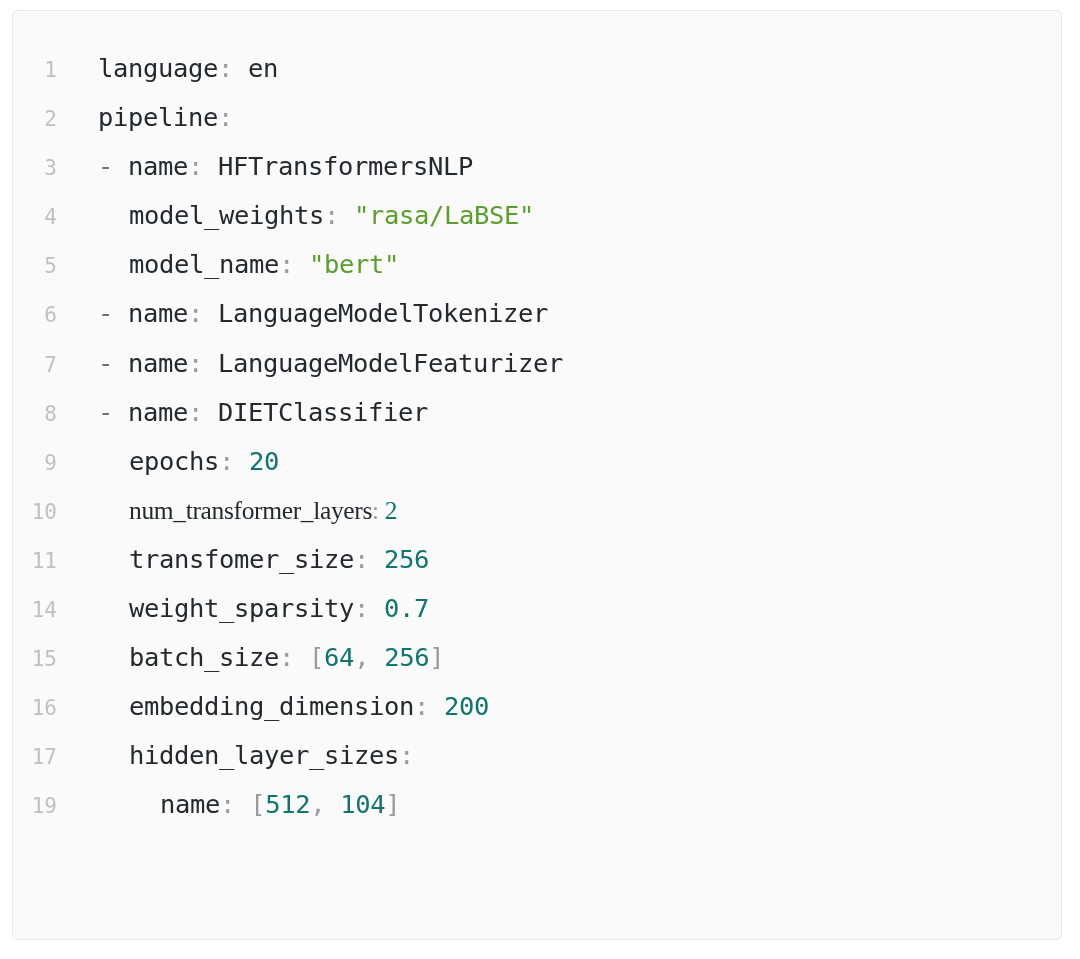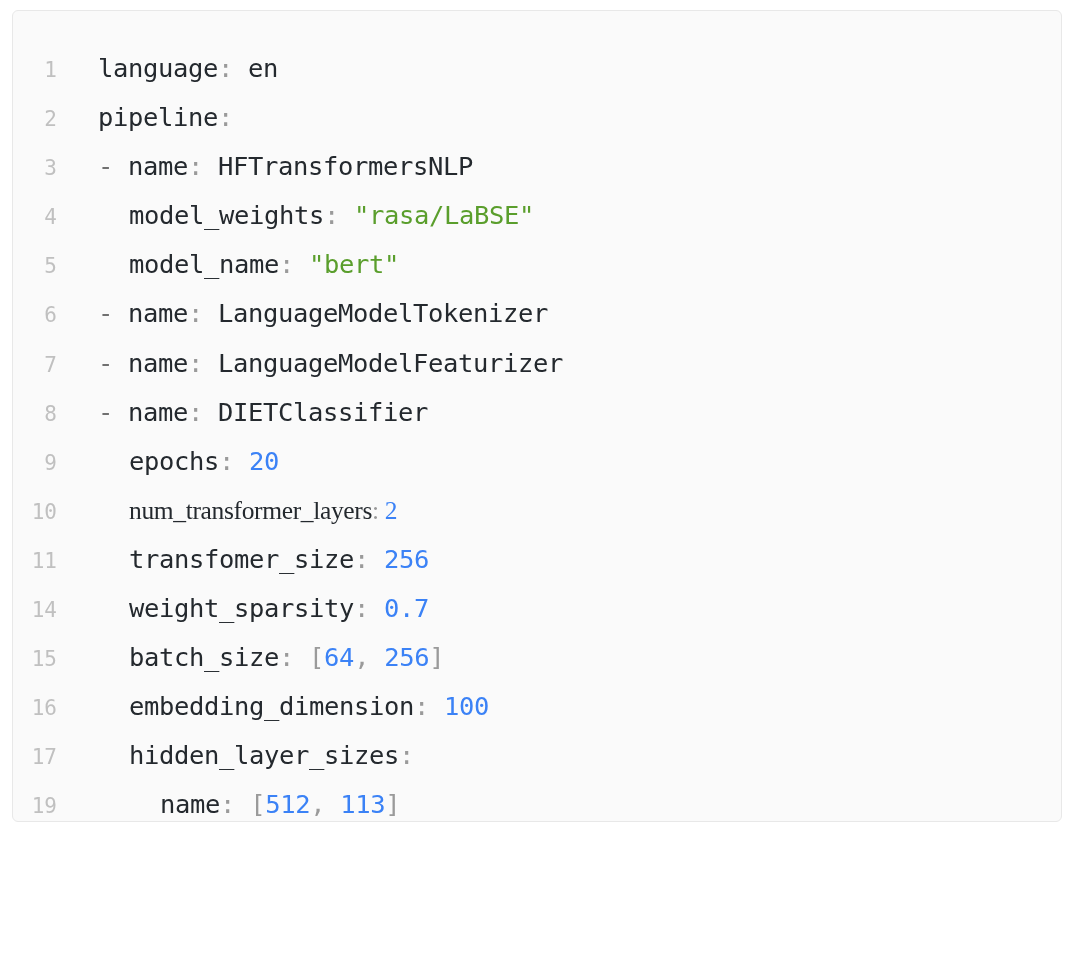--- a/index.html
+++ b/index.html
@@ -12,21 +12,21 @@
   }
   body {
     font-family: "DejaVu Sans Mono", "Liberation Mono", monospace;
   }
 
   .code-block {
     position: absolute;
     left: 12px;
     top: 10px;
     width: 1050px;
-    height: 812px;
+    height: 930px;
     box-sizing: border-box;
     background: #fafafa;
     border: 1px solid #e8e8e8;
     border-radius: 6px;
     overflow: hidden;
   }
 
   .code-lines {
     position: absolute;
     left: 0;
@@ -60,21 +60,21 @@
     margin-left: 41px;
     vertical-align: baseline;
     color: #24292e;
   }
 
   .tok-key      { color: #24292e; }
   .tok-plain    { color: #24292e; }
   .tok-punct    { color: #9a9a9a; }
   .tok-dash     { color: #707070; }
   .tok-string   { color: #5a9e2c; }
-  .tok-number   { color: #3b82f6; }
+  .tok-number   { color: #0f766e; }
   .tok-bool     { color: #b0256b; }
   .tok-bracket  { color: #9a9a9a; }
 </style>
 </head>
 <body>
 
 <div class="code-block">
   <div class="code-lines" id="code-lines">
       <div class="code-line"><span class="ln">1</span><span class="code-text" style="padding-left: 0px;"><span class="tok-key">language</span><span class="tok-punct">:</span><span class="tok-plain"> en</span></span></div>
       <div class="code-line"><span class="ln">2</span><span class="code-text" style="padding-left: 0px;"><span class="tok-key">pipeline</span><span class="tok-punct">:</span></span></div>
@@ -82,17 +82,17 @@
       <div class="code-line"><span class="ln">4</span><span class="code-text" style="padding-left: 31.04px;"><span class="tok-key">model_weights</span><span class="tok-punct">:</span><span class="tok-plain"> </span><span class="tok-string">"rasa/LaBSE"</span></span></div>
       <div class="code-line"><span class="ln">5</span><span class="code-text" style="padding-left: 31.04px;"><span class="tok-key">model_name</span><span class="tok-punct">:</span><span class="tok-plain"> </span><span class="tok-string">"bert"</span></span></div>
       <div class="code-line"><span class="ln">6</span><span class="code-text" style="padding-left: 0px;"><span class="tok-dash">-</span><span class="tok-key"> name</span><span class="tok-punct">:</span><span class="tok-plain"> LanguageModelTokenizer</span></span></div>
       <div class="code-line"><span class="ln">7</span><span class="code-text" style="padding-left: 0px;"><span class="tok-dash">-</span><span class="tok-key"> name</span><span class="tok-punct">:</span><span class="tok-plain"> LanguageModelFeaturizer</span></span></div>
       <div class="code-line"><span class="ln">8</span><span class="code-text" style="padding-left: 0px;"><span class="tok-dash">-</span><span class="tok-key"> name</span><span class="tok-punct">:</span><span class="tok-plain"> DIETClassifier</span></span></div>
       <div class="code-line"><span class="ln">9</span><span class="code-text" style="padding-left: 31.04px;"><span class="tok-key">epochs</span><span class="tok-punct">:</span><span class="tok-plain"> </span><span class="tok-number">20</span></span></div>
       <div class="code-line"><span class="ln">10</span><span class="code-text" style="padding-left: 31.04px; font-family: Liberation Serif, serif;"><span class="tok-key">num_transformer_layers</span><span class="tok-punct">:</span><span class="tok-plain"> </span><span class="tok-number">2</span></span></div>
       <div class="code-line"><span class="ln">11</span><span class="code-text" style="padding-left: 31.04px;"><span class="tok-key">transfomer_size</span><span class="tok-punct">:</span><span class="tok-plain"> </span><span class="tok-number">256</span></span></div>
       <div class="code-line"><span class="ln">14</span><span class="code-text" style="padding-left: 31.04px;"><span class="tok-key">weight_sparsity</span><span class="tok-punct">:</span><span class="tok-plain"> </span><span class="tok-number">0.7</span></span></div>
       <div class="code-line"><span class="ln">15</span><span class="code-text" style="padding-left: 31.04px;"><span class="tok-key">batch_size</span><span class="tok-punct">:</span><span class="tok-plain"> </span><span class="tok-bracket">[</span><span class="tok-number">64</span><span class="tok-bracket">, </span><span class="tok-number">256</span><span class="tok-bracket">]</span></span></div>
-      <div class="code-line"><span class="ln">16</span><span class="code-text" style="padding-left: 31.04px;"><span class="tok-key">embedding_dimension</span><span class="tok-punct">:</span><span class="tok-plain"> </span><span class="tok-number">100</span></span></div>
+      <div class="code-line"><span class="ln">16</span><span class="code-text" style="padding-left: 31.04px;"><span class="tok-key">embedding_dimension</span><span class="tok-punct">:</span><span class="tok-plain"> </span><span class="tok-number">200</span></span></div>
       <div class="code-line"><span class="ln">17</span><span class="code-text" style="padding-left: 31.04px;"><span class="tok-key">hidden_layer_sizes</span><span class="tok-punct">:</span></span></div>
-      <div class="code-line"><span class="ln">19</span><span class="code-text" style="padding-left: 62.08px;"><span class="tok-key">name</span><span class="tok-punct">:</span><span class="tok-plain"> </span><span class="tok-bracket">[</span><span class="tok-number">512</span><span class="tok-bracket">, </span><span class="tok-number">113</span><span class="tok-bracket">]</span></span></div>
+      <div class="code-line"><span class="ln">19</span><span class="code-text" style="padding-left: 62.08px;"><span class="tok-key">name</span><span class="tok-punct">:</span><span class="tok-plain"> </span><span class="tok-bracket">[</span><span class="tok-number">512</span><span class="tok-bracket">, </span><span class="tok-number">104</span><span class="tok-bracket">]</span></span></div>
     </div>
 </div>
 
 </body></html>

